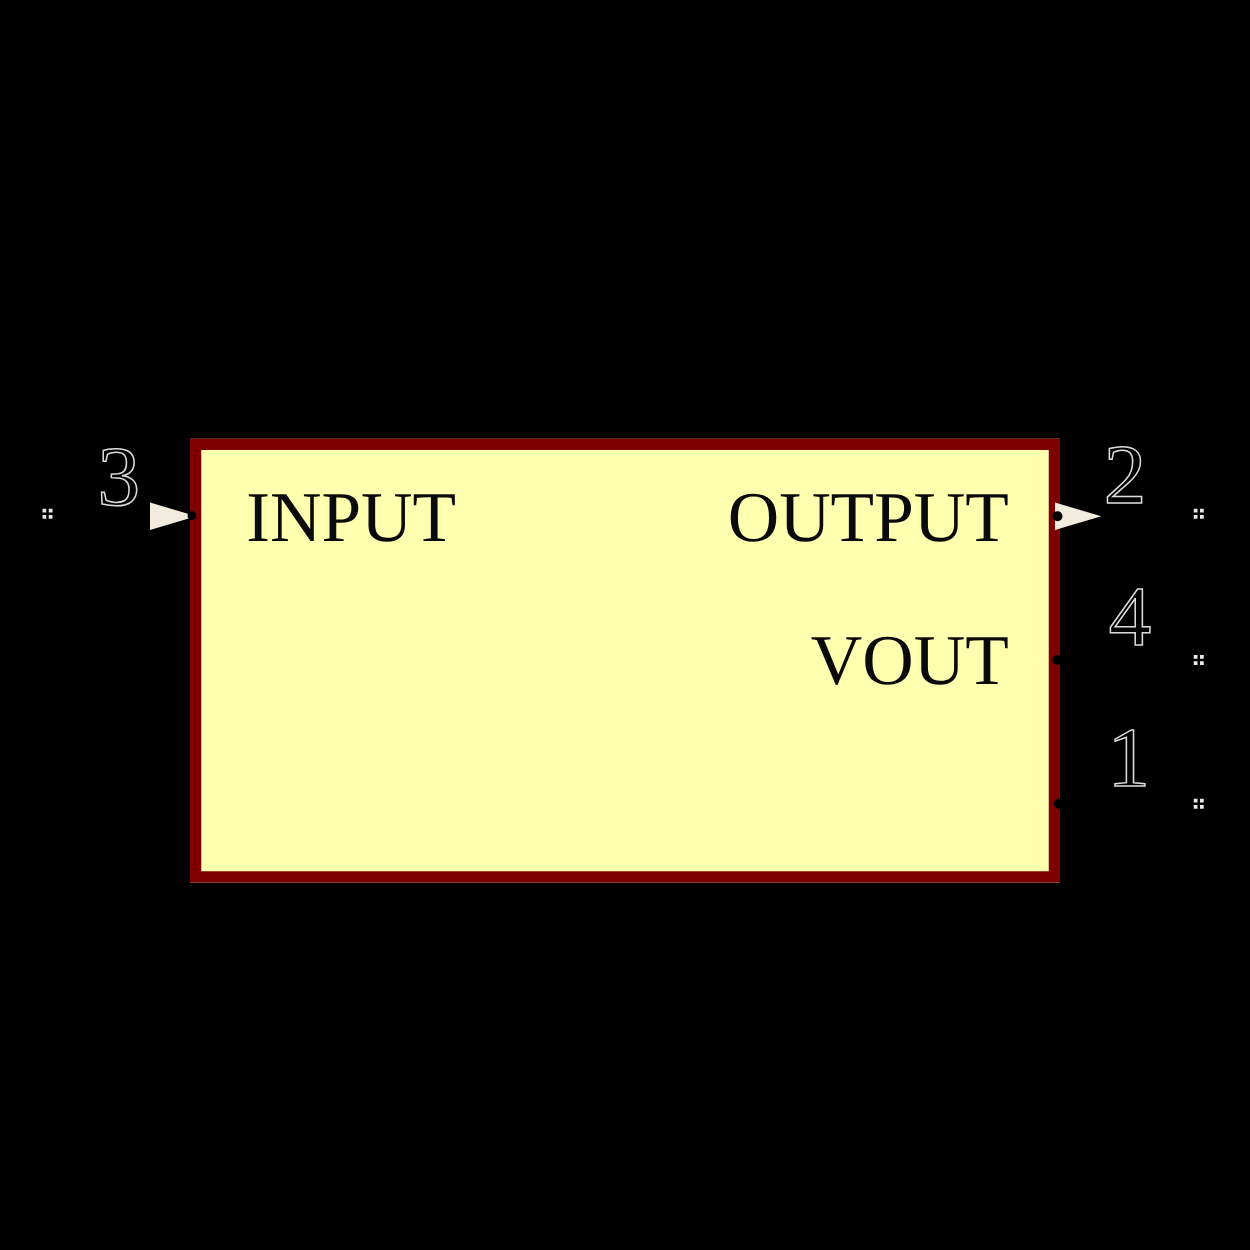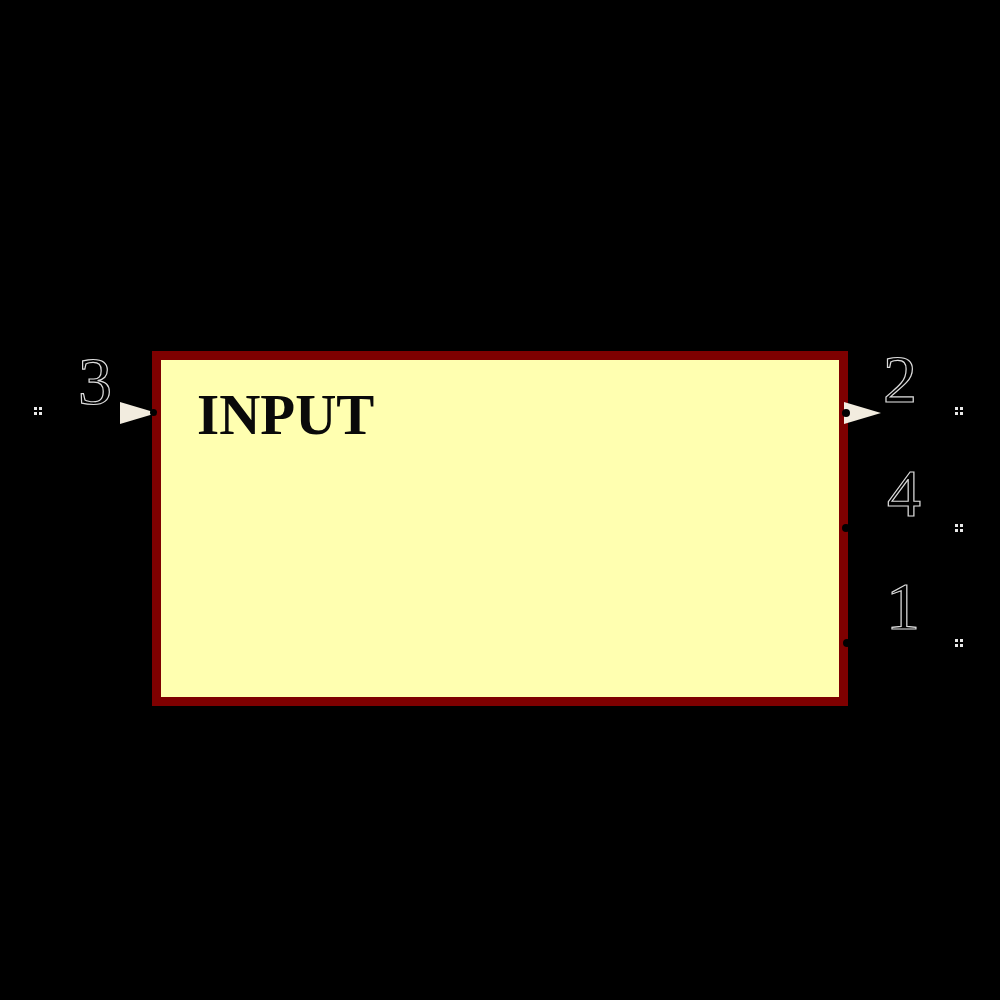--- a/index.html
+++ b/index.html
@@ -31,21 +31,21 @@
     background: var(--body-fill);
     border: 9px solid var(--body-border);
   }
   .pin-label {
     position: absolute;
     font-size: 57px;
     line-height: 57px;
     color: var(--label-color);
     white-space: nowrap;
   }
-  .pin-label.left-side  { text-align: right; font-weight: bold; }
+  .pin-label.left-side  { text-align: right; }
   .pin-label.right-side { text-align: right; }
   .pin-number {
     position: absolute;
     width: 48px;
     font-size: 68px;
     line-height: 68px;
     text-align: center;
     color: #000000;
     -webkit-text-stroke: 1.2px var(--number-outline);
     white-space: nowrap;
@@ -73,20 +73,22 @@
   }
 </style>
 </head>
 <body>
 
 <div class="schematic-canvas">
 
   <div class="component-body"></div>
 
   <span class="pin-label left-side" style="left:197px; top:386px;">INPUT</span>
+  <span class="pin-label right-side" style="right:193px; top:386px;">OUTPUT</span>
+  <span class="pin-label right-side" style="right:193px; top:500px;">VOUT</span>
 
   <span class="pin-number" style="left:71px;  top:347px;">3</span>
   <span class="pin-number" style="left:876px; top:345px;">2</span>
   <span class="pin-number" style="left:880px; top:459px;">4</span>
   <span class="pin-number" style="left:879px; top:572px;">1</span>
 
   <div class="pin-arrow" style="left:120px; top:402px;"></div>
   <div class="pin-arrow" style="left:844px; top:402px;"></div>
 
   <div class="pin-endpoint-dot" style="left:150px; top:409px; width:7px; height:7px;"></div>

